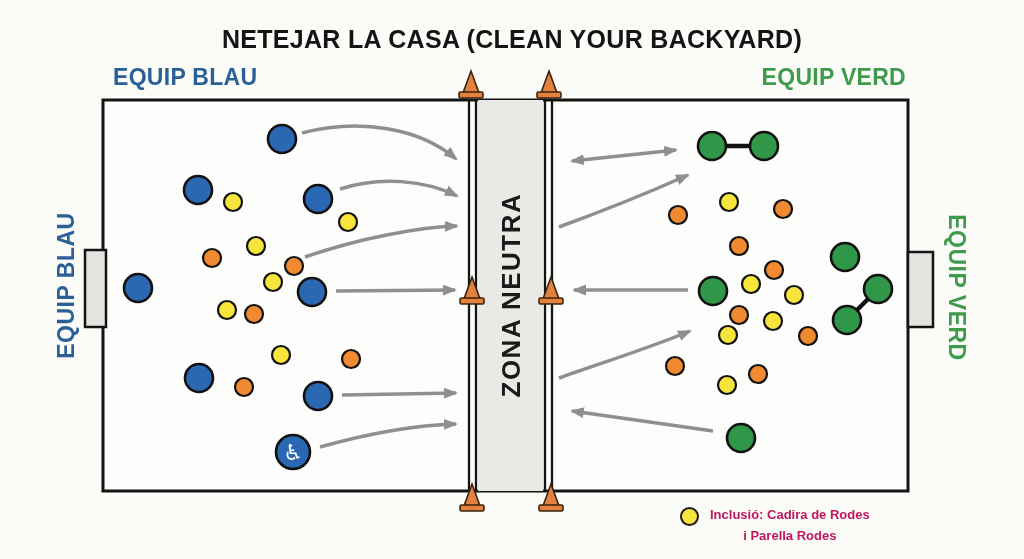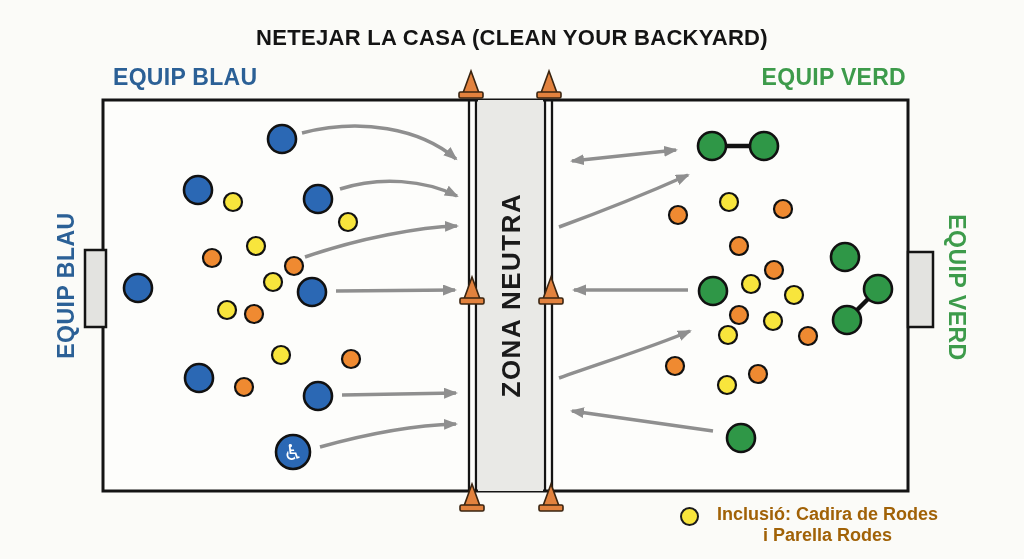--- a/index.html
+++ b/index.html
@@ -3,42 +3,42 @@
 <meta charset="utf-8">
 <style>
   html,body{margin:0;padding:0;background:#fbfbf8;}
   #stage{
     position:relative;width:1024px;height:559px;overflow:hidden;
     background:#fbfbf8;font-family:"Liberation Sans",sans-serif;
   }
   .abs{position:absolute;}
   #title{
     left:0;top:25px;width:1024px;text-align:center;
-    font-size:22px;font-weight:700;color:#141414;letter-spacing:.3px;white-space:nowrap;
+    font-size:25px;font-weight:700;color:#141414;letter-spacing:.3px;white-space:nowrap;
   }
   .team-label-top{font-size:23px;font-weight:700;letter-spacing:.3px;white-space:nowrap;top:64px;}
   #team-blue-top{left:113px;color:#2b6096;}
   #team-green-top{right:118px;color:#3d9b4b;text-align:right;}
   .team-label-side{
     font-size:23px;font-weight:700;letter-spacing:.5px;white-space:nowrap;
     width:200px;text-align:center;
   }
   #team-blue-side{left:-34px;top:272px;color:#2b6096;transform:rotate(-90deg);}
   #team-green-side{left:856px;top:274px;color:#3d9b4b;transform:rotate(90deg);}
   #zone-label{
     left:411px;top:282px;width:200px;text-align:center;
     font-size:26px;font-weight:700;letter-spacing:1.5px;color:#1a1a1a;
     transform:rotate(-90deg);white-space:nowrap;
   }
   #legend{left:680px;top:504px;display:flex;align-items:flex-start;}
   #legend-marker{
     width:15px;height:15px;border-radius:50%;
     border:2.5px solid #1b1b1b;margin-top:3px;flex:0 0 auto;
   }
-  #legend-text{margin-left:18px;font-size:18px;font-weight:600;color:#a16207;line-height:21px;}
+  #legend-text{margin-left:11px;font-size:13px;font-weight:600;color:#be185d;line-height:21px;}
   #legend-line2{text-align:center;}
   svg{display:block;}
 </style>
 </head>
 <body>
 
 <div id="stage">
   <div class="abs" id="title">NETEJAR LA CASA (CLEAN YOUR BACKYARD)</div>
 
   <div class="abs team-label-top" id="team-blue-top" style="color: rgb(43, 96, 150);">EQUIP BLAU</div>

